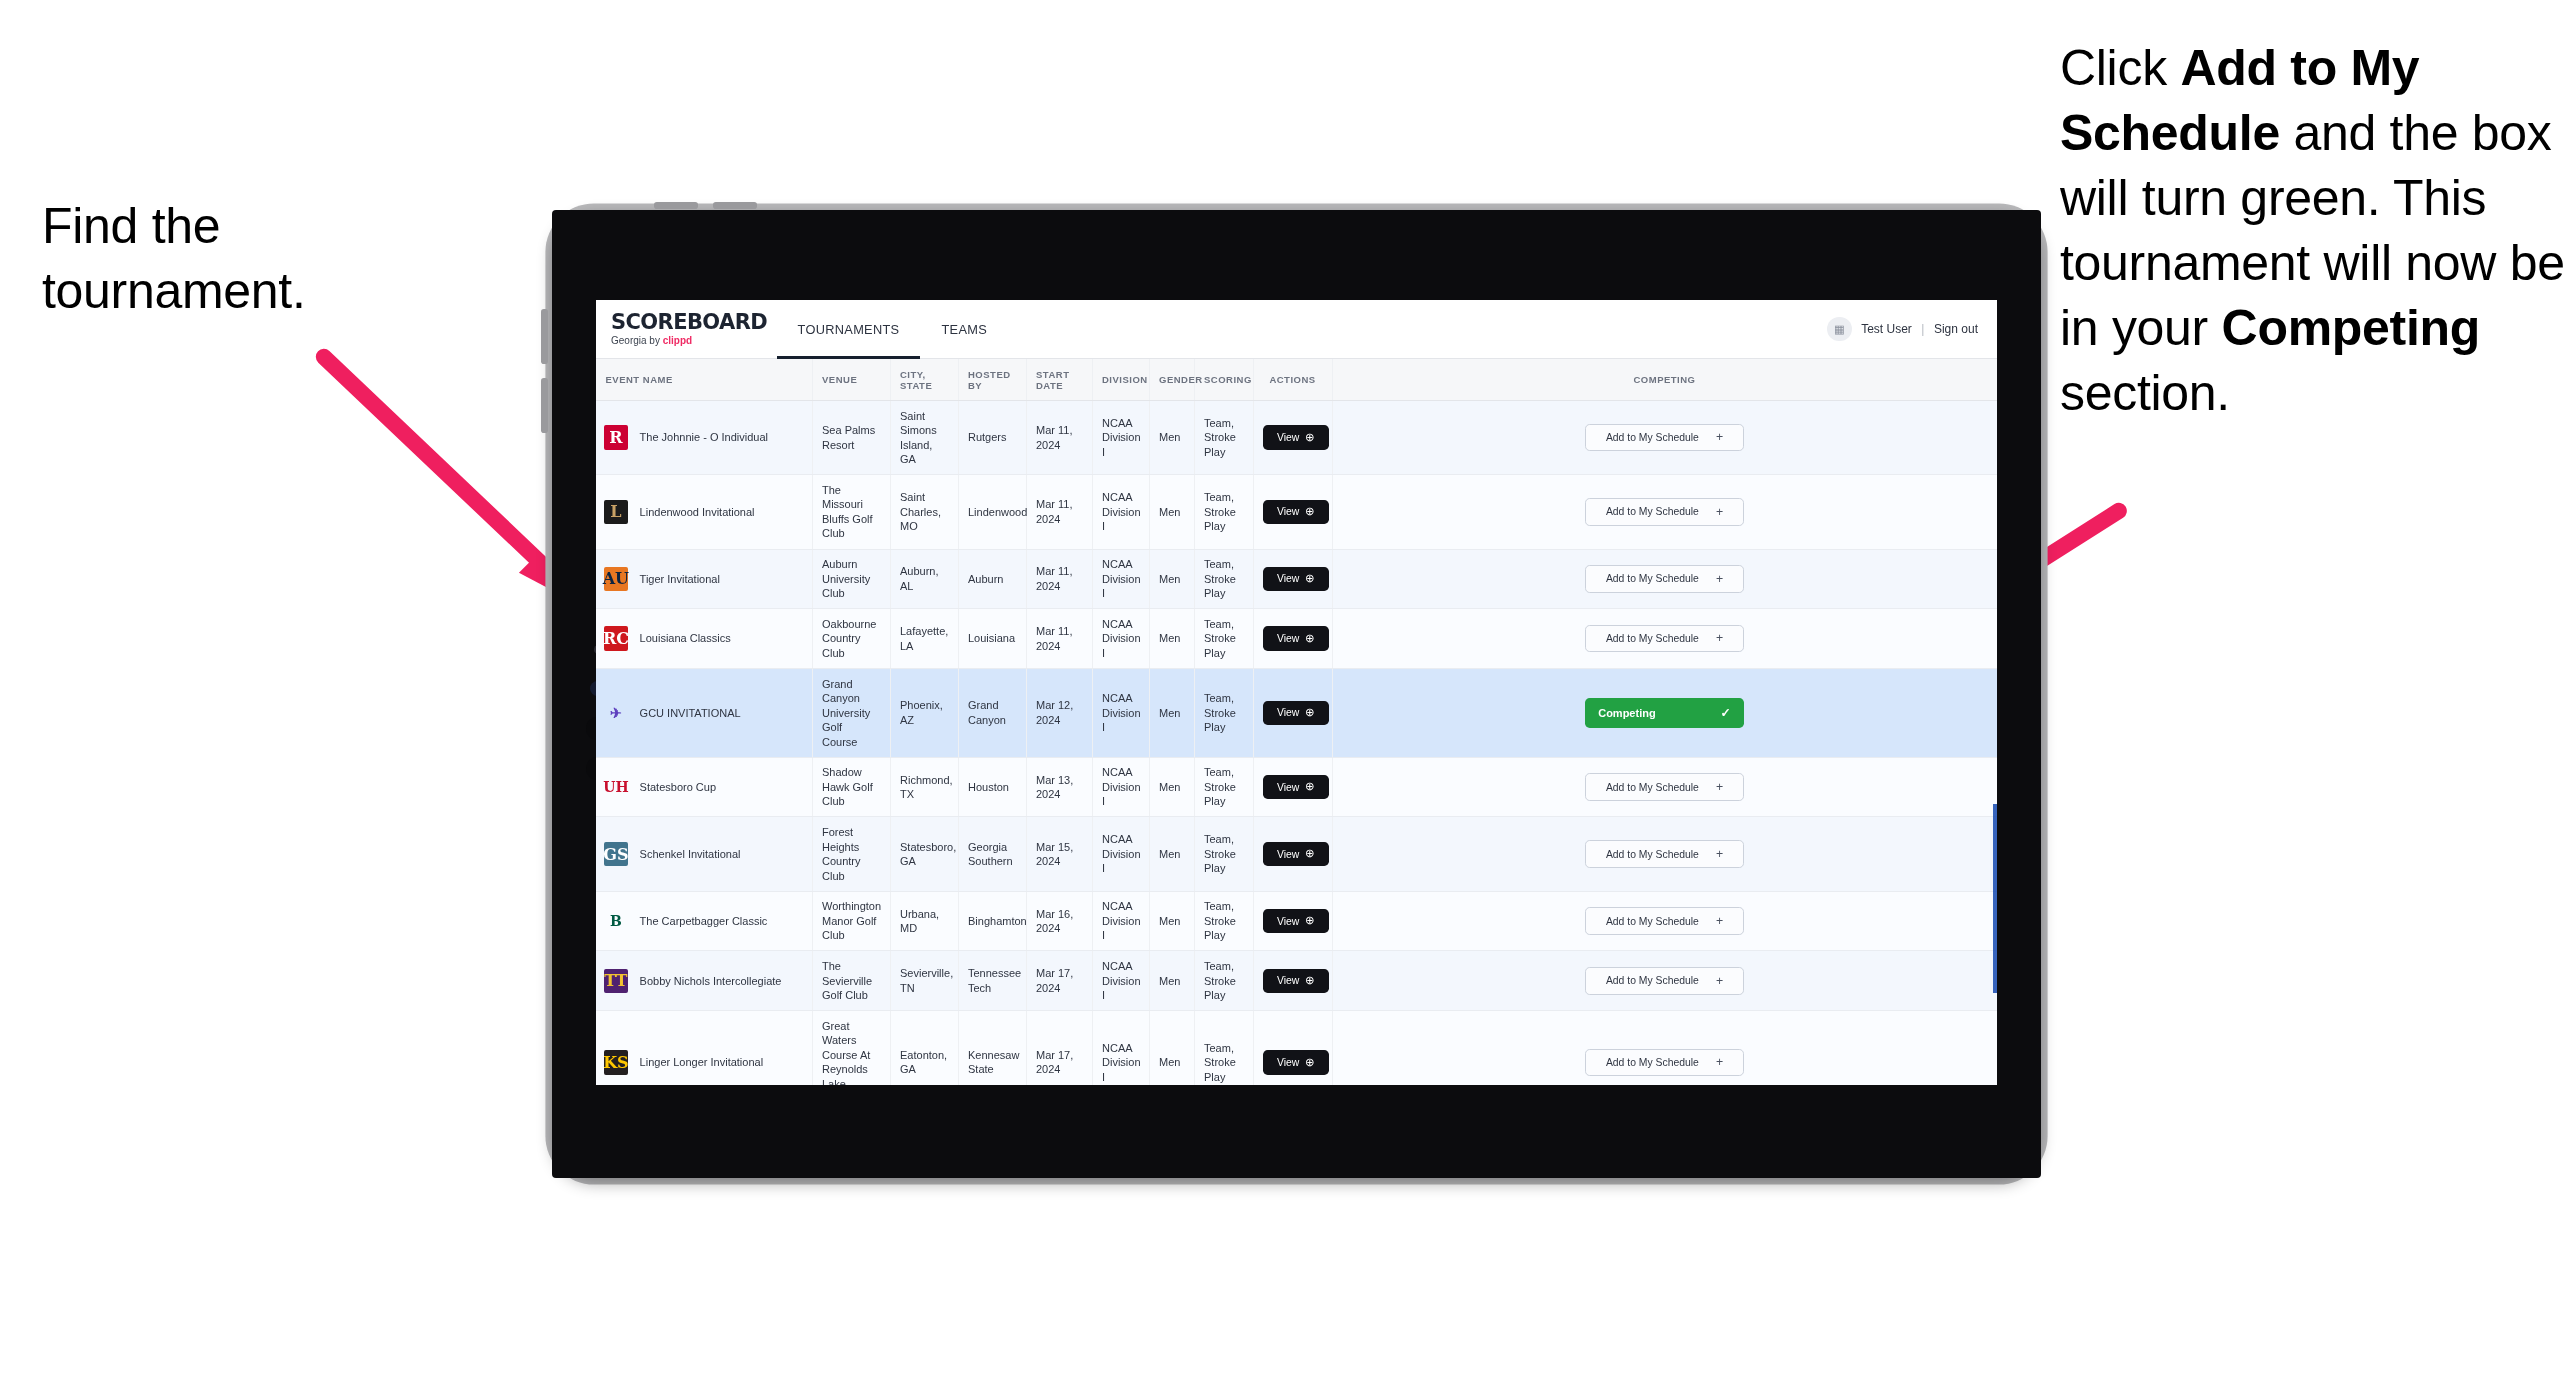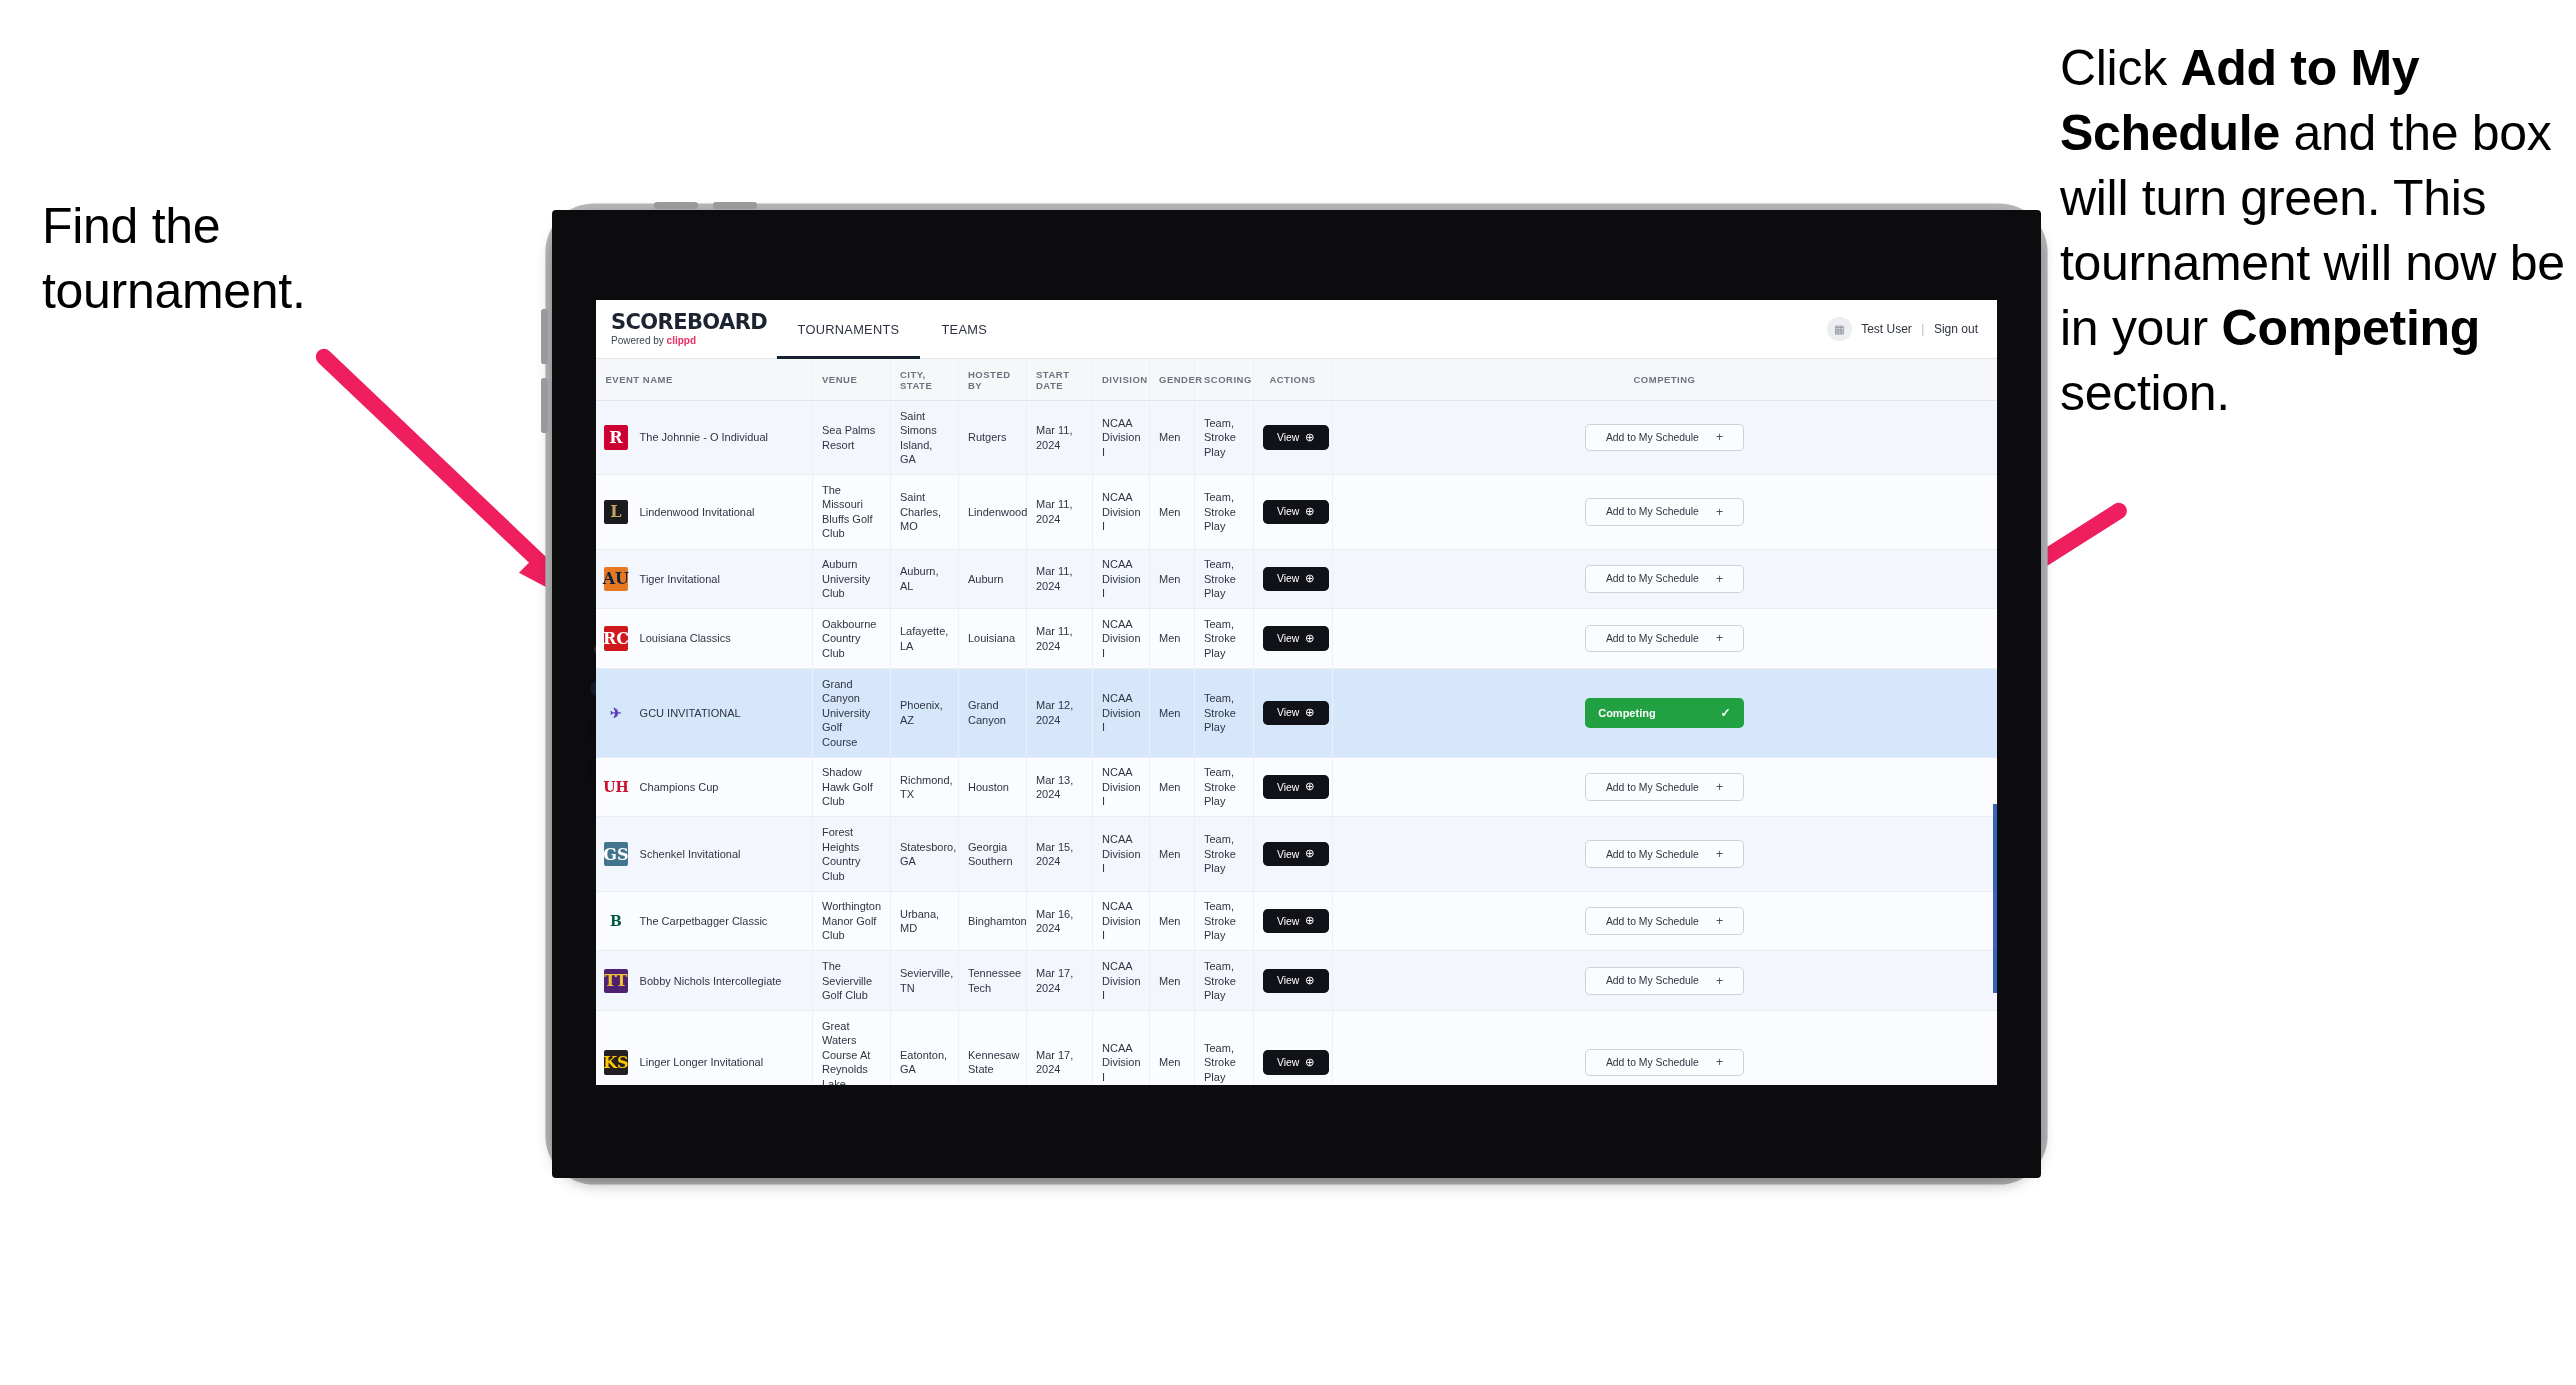--- a/index.html
+++ b/index.html
@@ -259,21 +259,21 @@
       <div class="cam" id="cam-2"></div>
       <div class="cam" id="cam-3"></div>
       <div class="cam" id="cam-4"></div>
 
       <div id="screen">
 
         <div id="appbar">
           <div id="brand">
             <div id="brand-title">SCOREBOARD</div>
             <div id="brand-sub">
-              <span>Powered by </span><span class="clippd">clippd</span>
+              <span>Georgia by </span><span class="clippd">clippd</span>
             </div>
           </div>
 
           <div class="navtab active">
             <span>TOURNAMENTS</span>
           </div>
           <div class="navtab">
             <span>TEAMS</span>
           </div>
 
@@ -428,21 +428,21 @@
                     </button></td>
                   <td class="comp"><button class="btn-competing" style="background: rgb(34, 161, 67);">
                       <span>Competing</span>
                       <span class="chk">✓</span>
                     </button></td>
                 </tr>
                 <tr class="alt">
                   <td class="evt">
                     <div class="evt-inner">
                       <div class="logo" style="color: rgb(200, 16, 46); background: transparent; font-size: 14px;">UH</div>
-                      <span class="evt-name">Champions Cup</span>
+                      <span class="evt-name">Statesboro Cup</span>
                     </div>
                   </td>
                   <td>Shadow Hawk Golf Club</td>
                   <td>Richmond, TX</td>
                   <td>Houston</td>
                   <td>Mar 13, 2024</td>
                   <td>NCAA Division I</td>
                   <td>Men</td>
                   <td>Team, Stroke Play</td>
                   <td class="act"><button class="btn-view">

